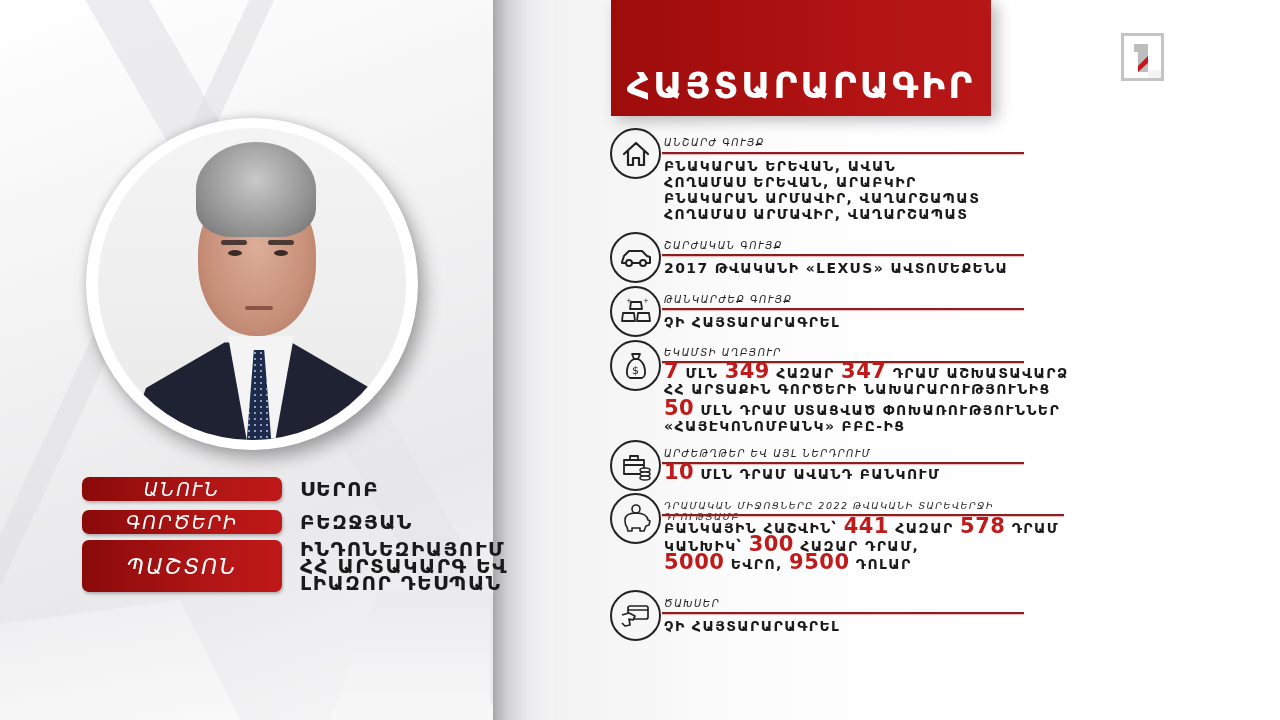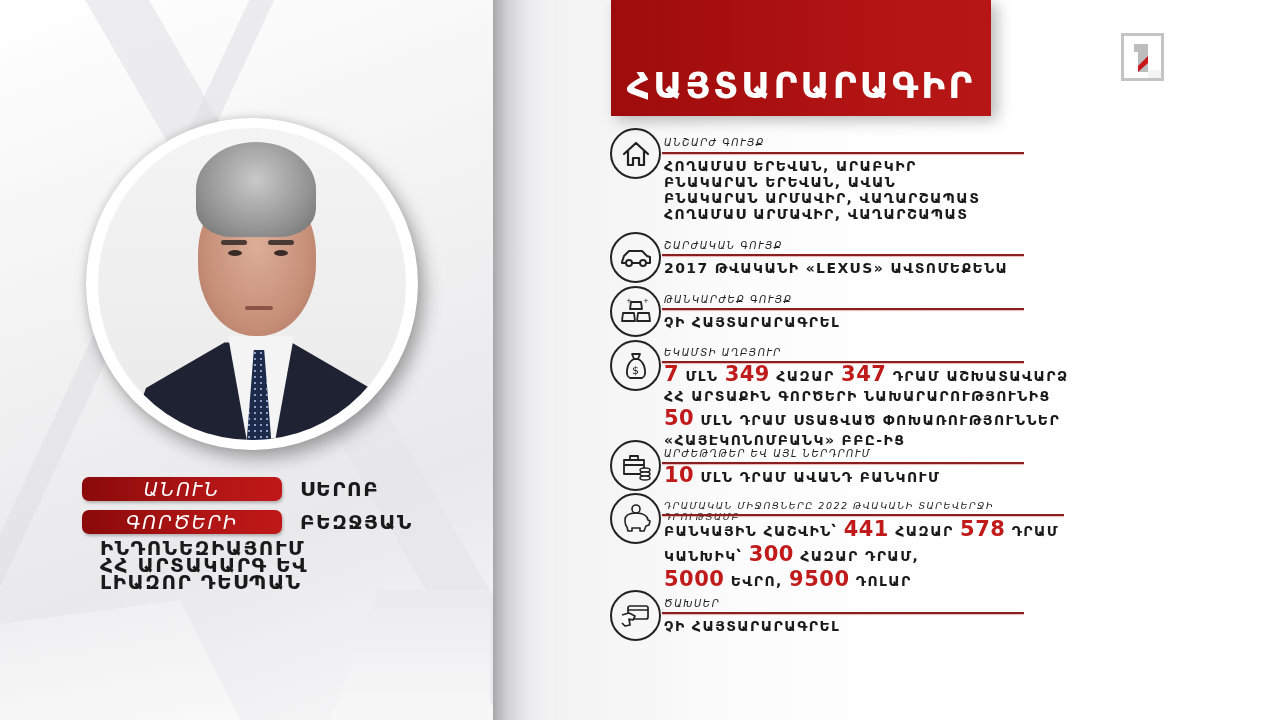--- a/index.html
+++ b/index.html
@@ -129,21 +129,21 @@
   .sec-line {
     position: absolute; left: 52px; width: 362px; height: 2px;
     background: #8b1e1e; box-shadow: 0 1px 1px rgba(200,80,80,0.4);
   }
   .sec-body {
     position: absolute; left: 54px; font-weight: bold; font-size: 14px;
     letter-spacing: 1.4px; line-height: 16px; color: #1a1a1a; white-space: nowrap;
   }
   .num { color: #c01a1a; font-size: 21px; font-weight: bold; letter-spacing: 0.5px; }
   .sec-body .line { display: block; }
-  .sec-body .line.big { line-height: 23px; }
+  .sec-body .line.big { line-height: 16px; }
 </style>
 </head>
 <body>
 
 <div class="left-bg">
   <div class="facet1"></div>
   <div class="facet2"></div>
 </div>
 <div class="divider"></div>
 <div class="right-bg"></div>
@@ -164,20 +164,21 @@
 
 <div class="info-row" style="left:82px; top:477px;">
   <div class="info-label" style="width:200px; height:24px;">ԱՆՈՒՆ</div>
   <div class="info-value">ՍԵՐՈԲ</div>
 </div>
 <div class="info-row" style="left:82px; top:510px;">
   <div class="info-label" style="width:200px; height:24px;">ԳՈՐԾԵՐԻ</div>
   <div class="info-value">ԲԵԶՋՅԱՆ</div>
 </div>
 <div class="info-row" style="left:82px; top:540px;">
+  <div class="info-label" style="width:200px; height:52px; font-size:22px;">ՊԱՇՏՈՆ</div>
   <div class="info-value">
     <span style="display:block">ԻՆԴՈՆԵԶԻԱՅՈՒՄ</span>
     <span style="display:block">ՀՀ ԱՐՏԱԿԱՐԳ ԵՎ</span>
     <span style="display:block">ԼԻԱԶՈՐ ԴԵՍՊԱՆ</span>
   </div>
 </div>
 
 <div class="header">
   <div class="header-title">ՀԱՅՏԱՐԱՐԱԳԻՐ</div>
 </div>
@@ -192,22 +193,22 @@
 
 <div class="section" style="top:128px; height:100px;">
   <div class="icon-circle" style="top:0;">
     <svg width="34" height="34" viewBox="0 0 34 34">
         <path d="M5 17 L17 6 L29 17 M9 14 L9 28 L14 28 L14 21 L20 21 L20 28 L25 28 L25 14" fill="none" stroke="#222" stroke-width="2.2" stroke-linejoin="round" stroke-linecap="round"></path>
       </svg>
   </div>
   <div class="sec-title" style="top:9px;">ԱՆՇԱՐԺ ԳՈՒՅՔ</div>
   <div class="sec-line" style="top:24px;"></div>
   <div class="sec-body" style="top:30px;">
+    <span class="line">ԲՆԱԿԱՐԱՆ ԵՐԵՎԱՆ, ԱՎԱՆ</span>
     <span class="line">ՀՈՂԱՄԱՍ ԵՐԵՎԱՆ, ԱՐԱԲԿԻՐ</span>
-    <span class="line">ԲՆԱԿԱՐԱՆ ԵՐԵՎԱՆ, ԱՎԱՆ</span>
     <span class="line">ԲՆԱԿԱՐԱՆ ԱՐՄԱՎԻՐ, ՎԱՂԱՐՇԱՊԱՏ</span>
     <span class="line">ՀՈՂԱՄԱՍ ԱՐՄԱՎԻՐ, ՎԱՂԱՐՇԱՊԱՏ</span>
   </div>
 </div>
 
 <div class="section" style="top:232px; height:50px;">
   <div class="icon-circle" style="top:0;">
     <svg width="36" height="30" viewBox="0 0 36 30">
         <path d="M4 19 L6 13 L11 8 L24 8 L29 13 L32 14 L32 20 L4 20 Z" fill="none" stroke="#222" stroke-width="2" stroke-linejoin="round"></path>
         <circle cx="11" cy="20" r="3" fill="#fff" stroke="#222" stroke-width="2"></circle>

